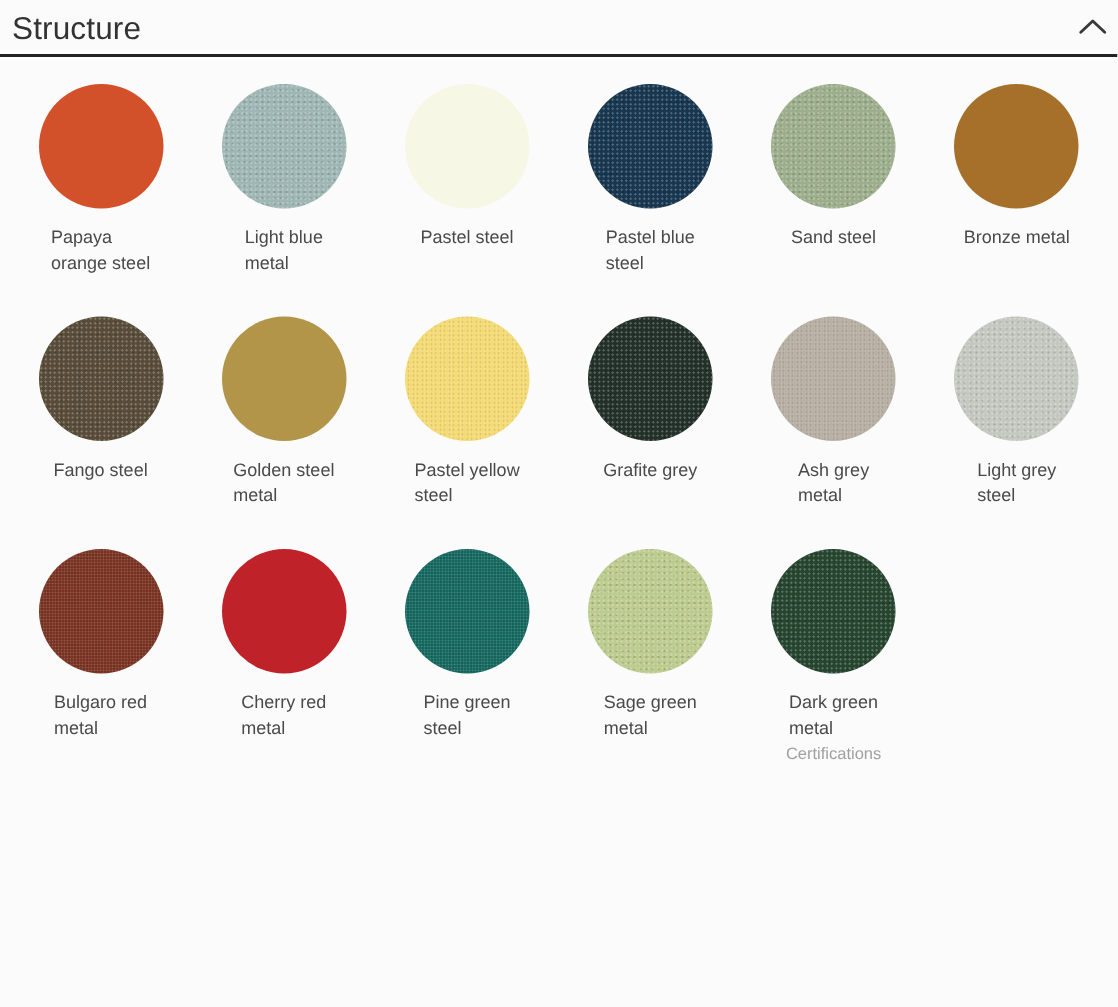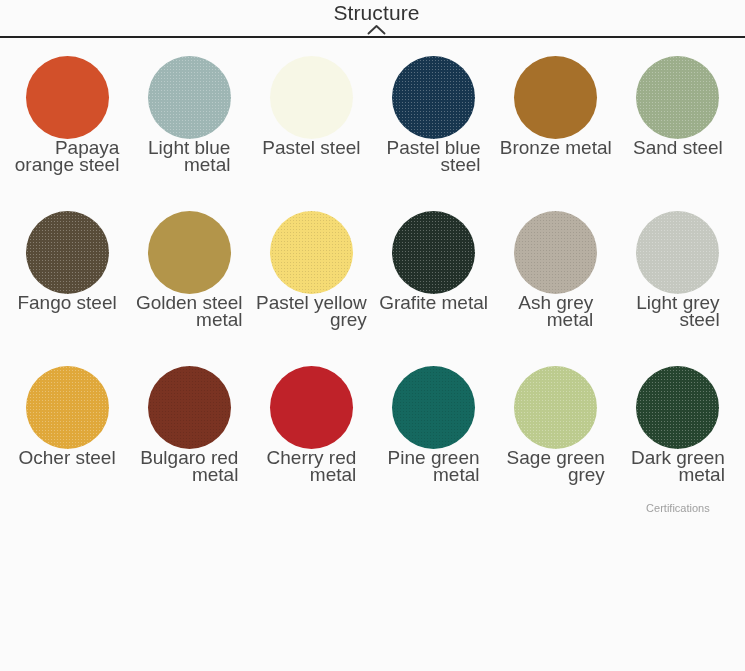--- a/index.html
+++ b/index.html
@@ -22,21 +22,20 @@
   }
   
   .panel-header {
     position: relative;
     height: 36px;
     display: flex;
     align-items: center;
     justify-content: space-between;
     padding: 0 0 0 8px;
     box-sizing: border-box;
-    flex-direction: column;
   }
   .panel-title {
     font-size: 21px;
     font-weight: 400;
     color: #333333;
     letter-spacing: 0.1px;
     line-height: 1;
     padding-top: 2px;
   }
   .collapse-toggle {
@@ -90,29 +89,30 @@
       radial-gradient(rgba(255,255,255,0.55) 0.6px, transparent 0.7px),
       radial-gradient(rgba(0,0,0,0.30) 0.6px, transparent 0.7px);
     background-size: 3px 3px, 4px 4px;
     background-position: 0 0, 1px 2px;
   }
   .swatch-disc.tex-fine::after {
     opacity: 0.35;
     background-size: 2px 2px, 3px 3px;
   }
   .swatch-label {
-    font-size: 19px;
+    margin-top: 11px;
+    font-size: 12px;
     line-height: 17px;
     color: #4a4a4a;
-    text-align: right;
+    text-align: left;
     max-width: 118px;
     white-space: pre-line;
   }
   .footnote {
-    margin-top: 18px;
+    margin-top: 2px;
     font-size: 11px;
     line-height: 14px;
     color: #a0a0a0;
     text-align: center;
   }
 </style>
 </head>
 <body>
 
 <div class="panel">
@@ -142,78 +142,74 @@
       <div class="swatch-cell">
         <div class="swatch-disc" style="background: rgb(247, 247, 230);"></div>
         <div class="swatch-label">Pastel steel</div>
       </div>
       <div class="swatch-cell">
         <div class="swatch-disc tex" style="background: rgb(23, 54, 79);"></div>
         <div class="swatch-label">Pastel blue
 steel</div>
       </div>
       <div class="swatch-cell">
+        <div class="swatch-disc tex" style="background: rgb(156, 174, 139);"></div>
+        <div class="swatch-label">Sand steel</div>
+      </div>
+      <div class="swatch-cell">
         <div class="swatch-disc" style="background: rgb(166, 112, 42);"></div>
         <div class="swatch-label">Bronze metal</div>
       </div>
       <div class="swatch-cell">
-        <div class="swatch-disc tex" style="background: rgb(156, 174, 139);"></div>
-        <div class="swatch-label">Sand steel</div>
-      </div>
-      <div class="swatch-cell">
         <div class="swatch-disc tex" style="background: rgb(88, 76, 57);"></div>
         <div class="swatch-label">Fango steel</div>
       </div>
       <div class="swatch-cell">
         <div class="swatch-disc" style="background: rgb(179, 149, 74);"></div>
         <div class="swatch-label">Golden steel
 metal</div>
       </div>
       <div class="swatch-cell">
         <div class="swatch-disc tex tex-fine" style="background: rgb(245, 219, 116);"></div>
         <div class="swatch-label">Pastel yellow
-grey</div>
+steel</div>
       </div>
       <div class="swatch-cell">
         <div class="swatch-disc tex" style="background: rgb(34, 48, 41);"></div>
-        <div class="swatch-label">Grafite metal</div>
+        <div class="swatch-label">Grafite grey</div>
       </div>
       <div class="swatch-cell">
         <div class="swatch-disc tex tex-fine" style="background: rgb(183, 175, 162);"></div>
         <div class="swatch-label">Ash grey
 metal</div>
       </div>
       <div class="swatch-cell">
         <div class="swatch-disc tex" style="background: rgb(197, 200, 192);"></div>
         <div class="swatch-label">Light grey
 steel</div>
       </div>
       <div class="swatch-cell">
-        <div class="swatch-disc tex" style="background: rgb(224, 168, 58);"></div>
-        <div class="swatch-label">Ocher steel</div>
-      </div>
-      <div class="swatch-cell">
         <div class="swatch-disc tex tex-fine" style="background: rgb(122, 51, 34);"></div>
         <div class="swatch-label">Bulgaro red
 metal</div>
       </div>
       <div class="swatch-cell">
         <div class="swatch-disc" style="background: rgb(191, 34, 41);"></div>
         <div class="swatch-label">Cherry red
 metal</div>
       </div>
       <div class="swatch-cell">
         <div class="swatch-disc tex tex-fine" style="background: rgb(21, 104, 95);"></div>
         <div class="swatch-label">Pine green
-metal</div>
+steel</div>
       </div>
       <div class="swatch-cell">
         <div class="swatch-disc tex" style="background: rgb(188, 203, 142);"></div>
         <div class="swatch-label">Sage green
-grey</div>
+metal</div>
       </div>
       <div class="swatch-cell">
         <div class="swatch-disc tex" style="background: rgb(38, 69, 47);"></div>
         <div class="swatch-label">Dark green
 metal</div>
         <div class="footnote">Certifications</div>
       </div>
     </div>
 
 </div>

